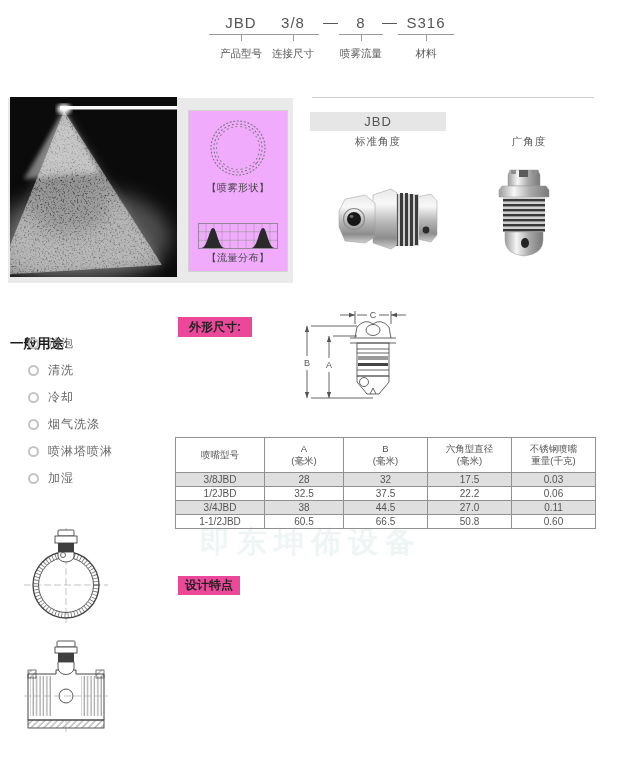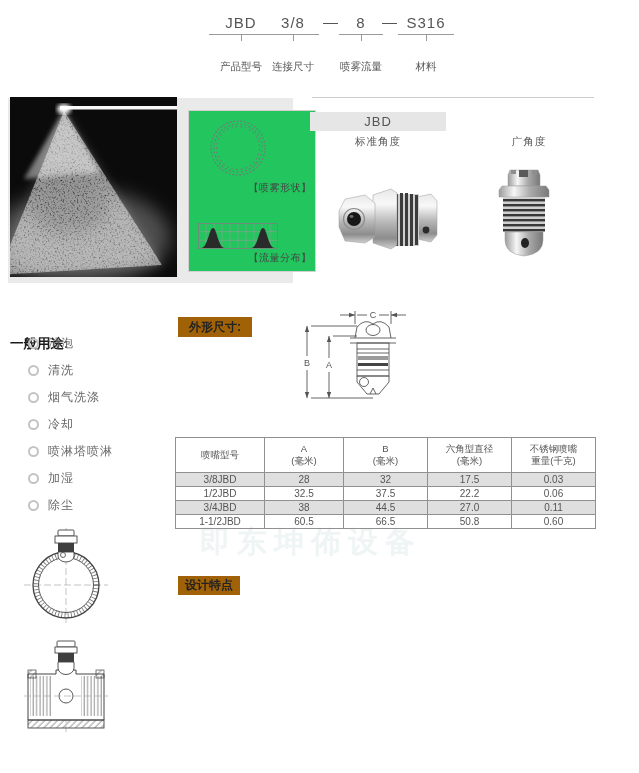--- a/index.html
+++ b/index.html
@@ -7,42 +7,42 @@
     position:relative;width:639px;height:773px;background:#ffffff;overflow:hidden;
     font-family:"Liberation Sans","DejaVu Sans",sans-serif;color:#555;
   }
   .abs{position:absolute;}
 
   
   .code-col{position:absolute;text-align:center;}
   .code-val{font-size:15px;letter-spacing:1px;color:#555;}
   .code-tick{position:relative;height:9px;margin-top:3px;border-top:1px solid #9a9a9a;}
   .code-tick::after{content:"";position:absolute;left:50%;top:0;height:6px;border-left:1px solid #9a9a9a;}
-  .code-label{font-size:10.5px;color:#555;margin-top:16px;white-space:nowrap;}
+  .code-label{font-size:10.5px;color:#555;margin-top:3px;white-space:nowrap;}
   .code-dash{position:absolute;font-size:15px;color:#555;}
 
   
   .backdrop{position:absolute;left:8px;top:98px;width:285px;height:185px;background:#eaeaea;}
-  .panel{position:absolute;left:188px;top:110px;width:98px;height:160px;background:#22c55e;border:1px solid #d2d2d2;padding-left:28px;}
+  .panel{position:absolute;left:188px;top:110px;width:98px;height:160px;background:#f0abfc;border:1px solid #d2d2d2;}
   .panel-label{position:absolute;width:100%;text-align:center;font-size:10px;color:#444;letter-spacing:0.5px;}
 
   
   .topline{position:absolute;left:312px;top:97px;width:282px;border-top:1px solid #cccccc;}
   .varbar{position:absolute;height:19px;background:#e6e6e6;text-align:center;font-size:13px;line-height:19px;color:#555;letter-spacing:1px;}
   .varsub{position:absolute;text-align:center;font-size:10.5px;color:#555;letter-spacing:1px;}
 
   
   .uses-title{position:absolute;left:10px;top:308px;font-size:13.5px;font-weight:bold;color:#1c1c1c;margin-top:27px;}
   .uses-list{position:absolute;left:28px;top:330px;}
   .use-item{height:27px;display:flex;align-items:center;}
   .bullet{width:7px;height:7px;border:2px solid #c3c3c3;border-radius:50%;margin-right:9px;flex:none;}
   .use-label{font-size:12px;color:#666;letter-spacing:1px;}
 
   
-  .sec-label{position:absolute;background:#a16207;color:#222;font-weight:bold;font-size:12px;text-align:center;}
+  .sec-label{position:absolute;background:#ec4899;color:#222;font-weight:bold;font-size:12px;text-align:center;}
 
   
   table.spec{position:absolute;left:175px;top:437px;border-collapse:collapse;table-layout:fixed;}
   table.spec th,table.spec td{border:1px solid #909090;text-align:center;vertical-align:middle;padding:0;}
   table.spec th{height:34px;font-weight:normal;font-size:9.5px;line-height:1.3;color:#555;background:#fff;}
   table.spec td{height:13px;font-size:10px;color:#555;}
   table.spec tbody tr:nth-child(odd){background:#dfdfdf;}
 
   
   .wm1{position:absolute;left:200px;top:522px;font-size:30px;font-weight:bold;letter-spacing:7px;color:rgba(165,195,195,0.18);white-space:nowrap;}
@@ -210,37 +210,33 @@
     <div class="use-item">
         <span class="bullet"></span>
         <span class="use-label">消泡</span>
       </div>
     <div class="use-item">
         <span class="bullet"></span>
         <span class="use-label">清洗</span>
       </div>
     <div class="use-item">
         <span class="bullet"></span>
+        <span class="use-label">冷却</span>
+      </div>
+    <div class="use-item">
+        <span class="bullet"></span>
         <span class="use-label">烟气洗涤</span>
       </div>
     <div class="use-item">
         <span class="bullet"></span>
-        <span class="use-label">冷却</span>
-      </div>
-    <div class="use-item">
-        <span class="bullet"></span>
         <span class="use-label">喷淋塔喷淋</span>
       </div>
     <div class="use-item">
         <span class="bullet"></span>
         <span class="use-label">加湿</span>
-      </div>
-    <div class="use-item">
-        <span class="bullet"></span>
-        <span class="use-label">除尘</span>
       </div>
   </div>
 
   <div class="sec-label" style="left:178px;top:317px;width:74px;height:20px;line-height:20px;">外形尺寸:</div>
 
   <svg class="abs" style="left:293px;top:306px;" width="132" height="126" viewBox="0 0 132 126">
     <g stroke="#555" stroke-width="0.9" fill="none">
 
       <path d="M62,32 L64,21 Q72,12 80,18 Q88,12 96,21 L98,32"></path>
       <ellipse cx="80" cy="24" rx="7" ry="5.5"></ellipse>

